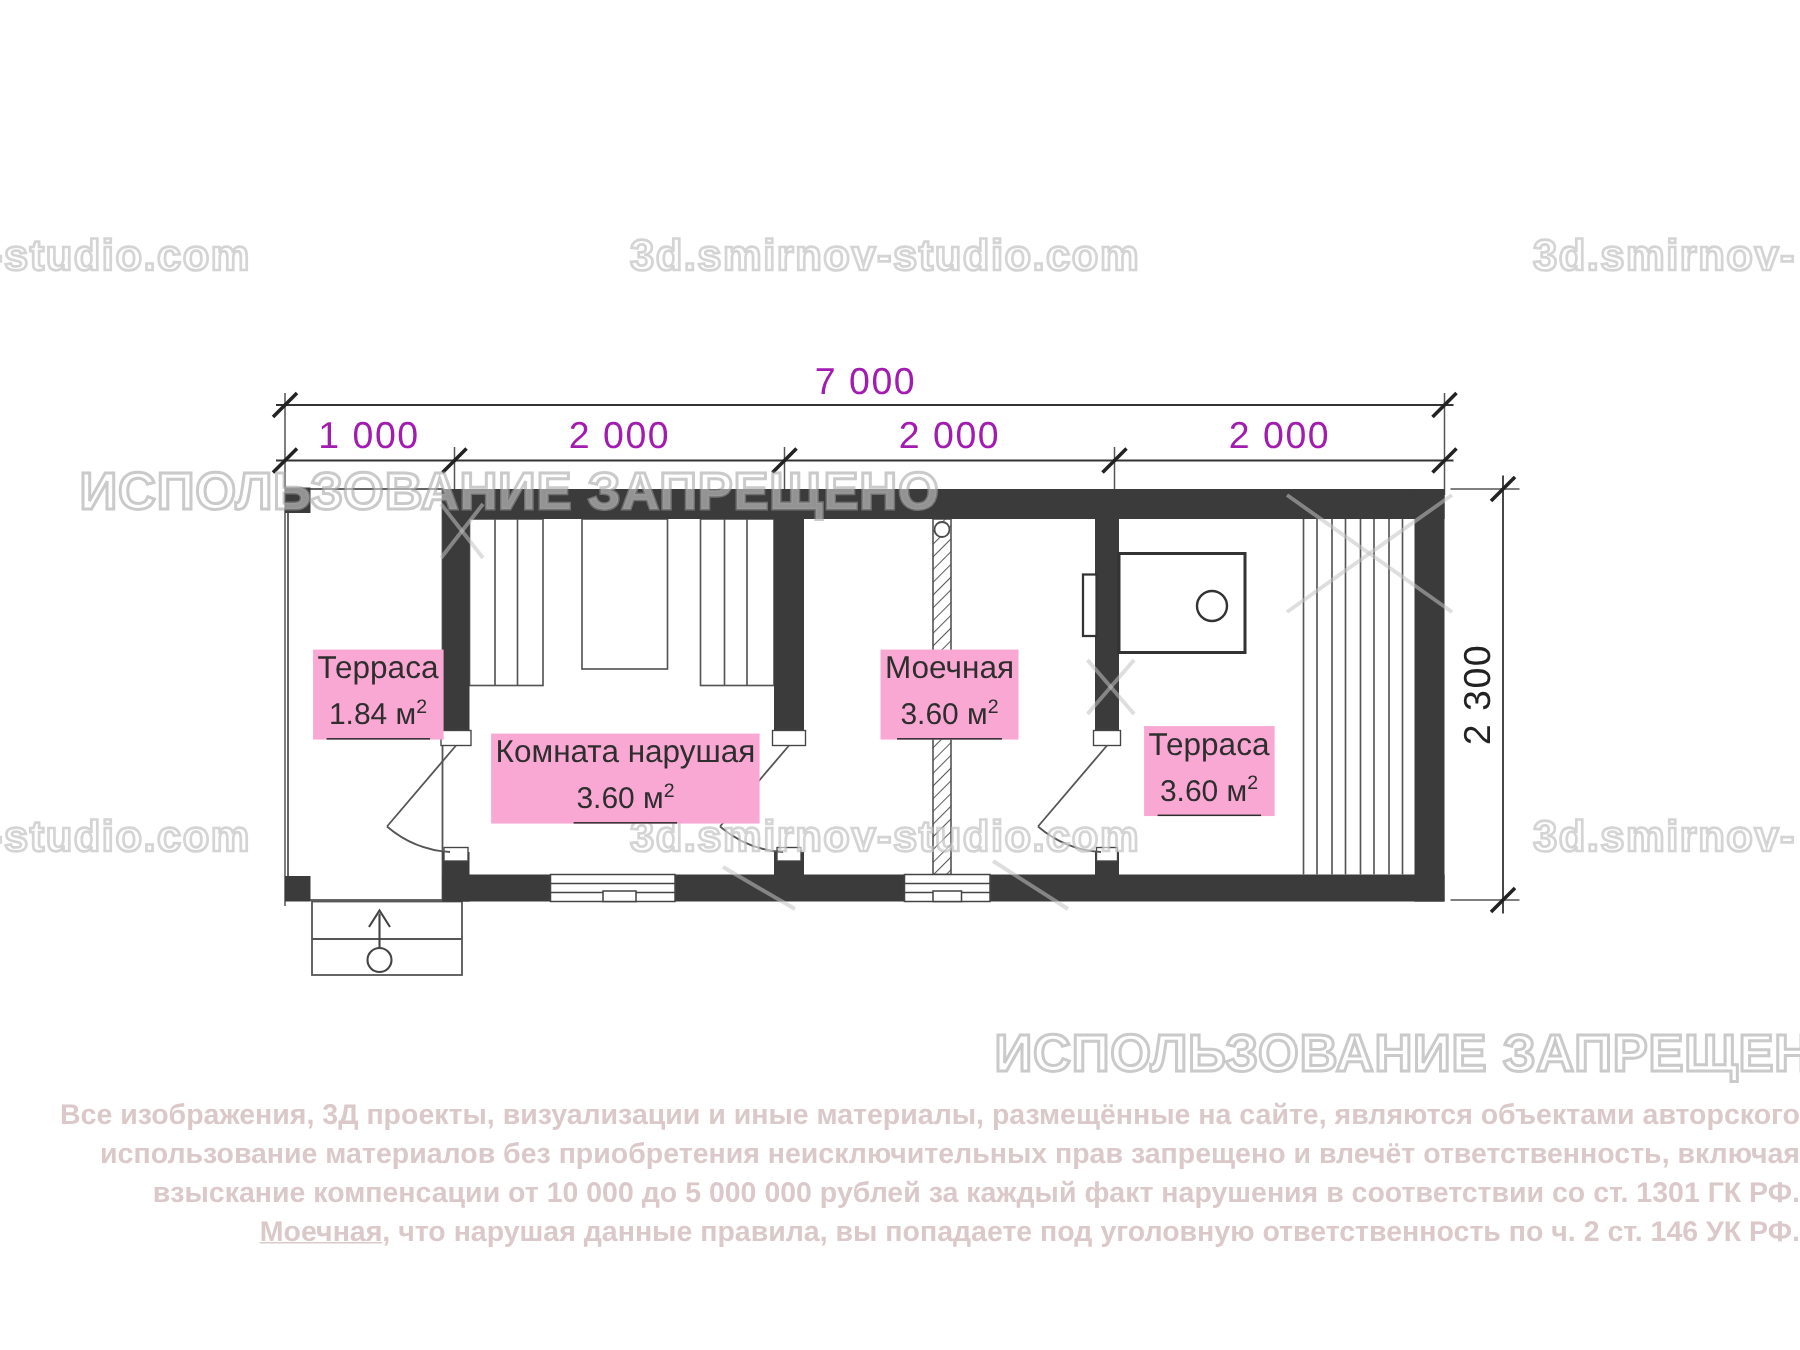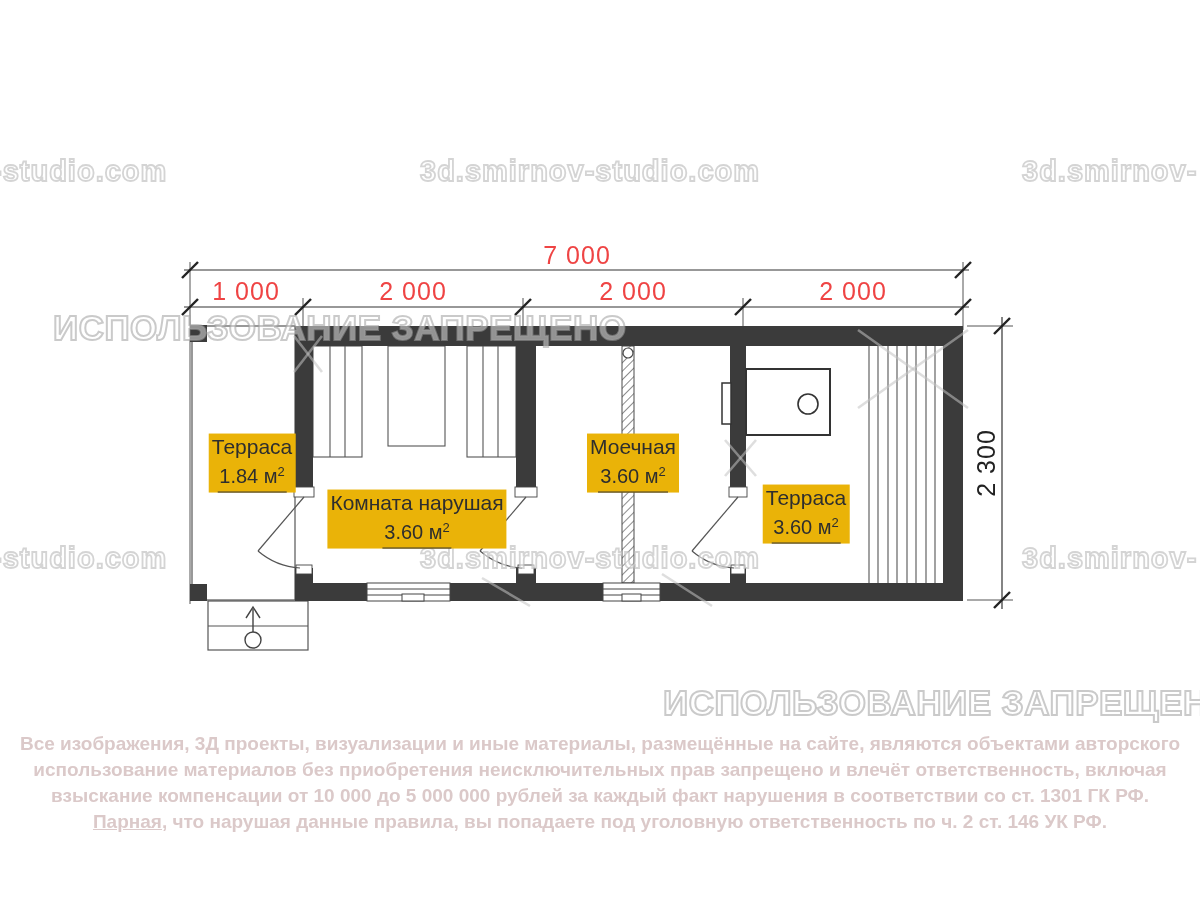--- a/index.html
+++ b/index.html
@@ -16,39 +16,39 @@
     white-space:nowrap;user-select:none;
   }
   .wm-ban{
     position:absolute;font-weight:bold;font-size:35px;letter-spacing:0.5px;
     color:rgba(255,255,255,0.45);
     -webkit-text-stroke:2px rgba(158,158,158,0.55);
     white-space:nowrap;user-select:none;
   }
   
   .dim{
-    position:absolute;font-size:25px;color:#ef4444;white-space:nowrap;
+    position:absolute;font-size:25px;color:#a21caf;white-space:nowrap;
     transform:translate(-50%,-50%);letter-spacing:1px;
   }
   .dim-v{
     position:absolute;font-size:25px;color:#222;white-space:nowrap;
     transform:translate(-50%,-50%) rotate(-90deg);letter-spacing:1px;
   }
   
   .room{
     position:absolute;transform:translate(-50%,-50%);text-align:center;
-    color:#2e2e2e;white-space:nowrap;background:#eab308;padding:0 3px;line-height:1.25;
+    color:#2e2e2e;white-space:nowrap;background:#f9a8d4;padding:0 3px;line-height:1.25;
   }
   .room .rname{font-size:21px;display:block;}
   .room .rarea{font-size:20px;display:inline-block;border-bottom:1.2px solid #2e2e2e;
     padding:1px 2px 2px 2px;margin-top:3px;}
   .room .rarea sup{font-size:13px;}
   
   .footer{
-    position:absolute;left:0;top:731px;width:1200px;text-align:center;
+    position:absolute;left:0;top:731px;width:1200px;text-align:right;
     font-size:19px;font-weight:bold;line-height:26px;color:#dbc9c9;
   }
   .footer .u{text-decoration:underline;}
 </style>
 </head>
 <body>
 
 <div class="canvas">
 
   <svg class="abs" style="left:0;top:0" width="1200" height="900" viewBox="0 0 1200 900">
@@ -240,16 +240,16 @@
   </div>
   <div class="room" style="left:806px;top:514px">
     <span class="rname">Терраса</span>
     <span class="rarea"><span>3.60 м</span><sup>2</sup></span>
   </div>
 
   <div class="footer">
     <div>Все изображения, 3Д проекты, визуализации и иные материалы, размещённые на сайте, являются объектами авторского</div>
     <div>использование материалов без приобретения неисключительных прав запрещено и влечёт ответственность, включая</div>
     <div>взыскание компенсации от 10 000 до 5 000 000 рублей за каждый факт нарушения в соответствии со ст. 1301 ГК РФ.</div>
-    <div><span class="u">Парная,</span><span> что нарушая данные правила, вы попадаете под уголовную ответственность по ч. 2 ст. 146 УК РФ.</span></div>
+    <div><span class="u">Моечная,</span><span> что нарушая данные правила, вы попадаете под уголовную ответственность по ч. 2 ст. 146 УК РФ.</span></div>
   </div>
 
 </div>
 
 </body></html>

